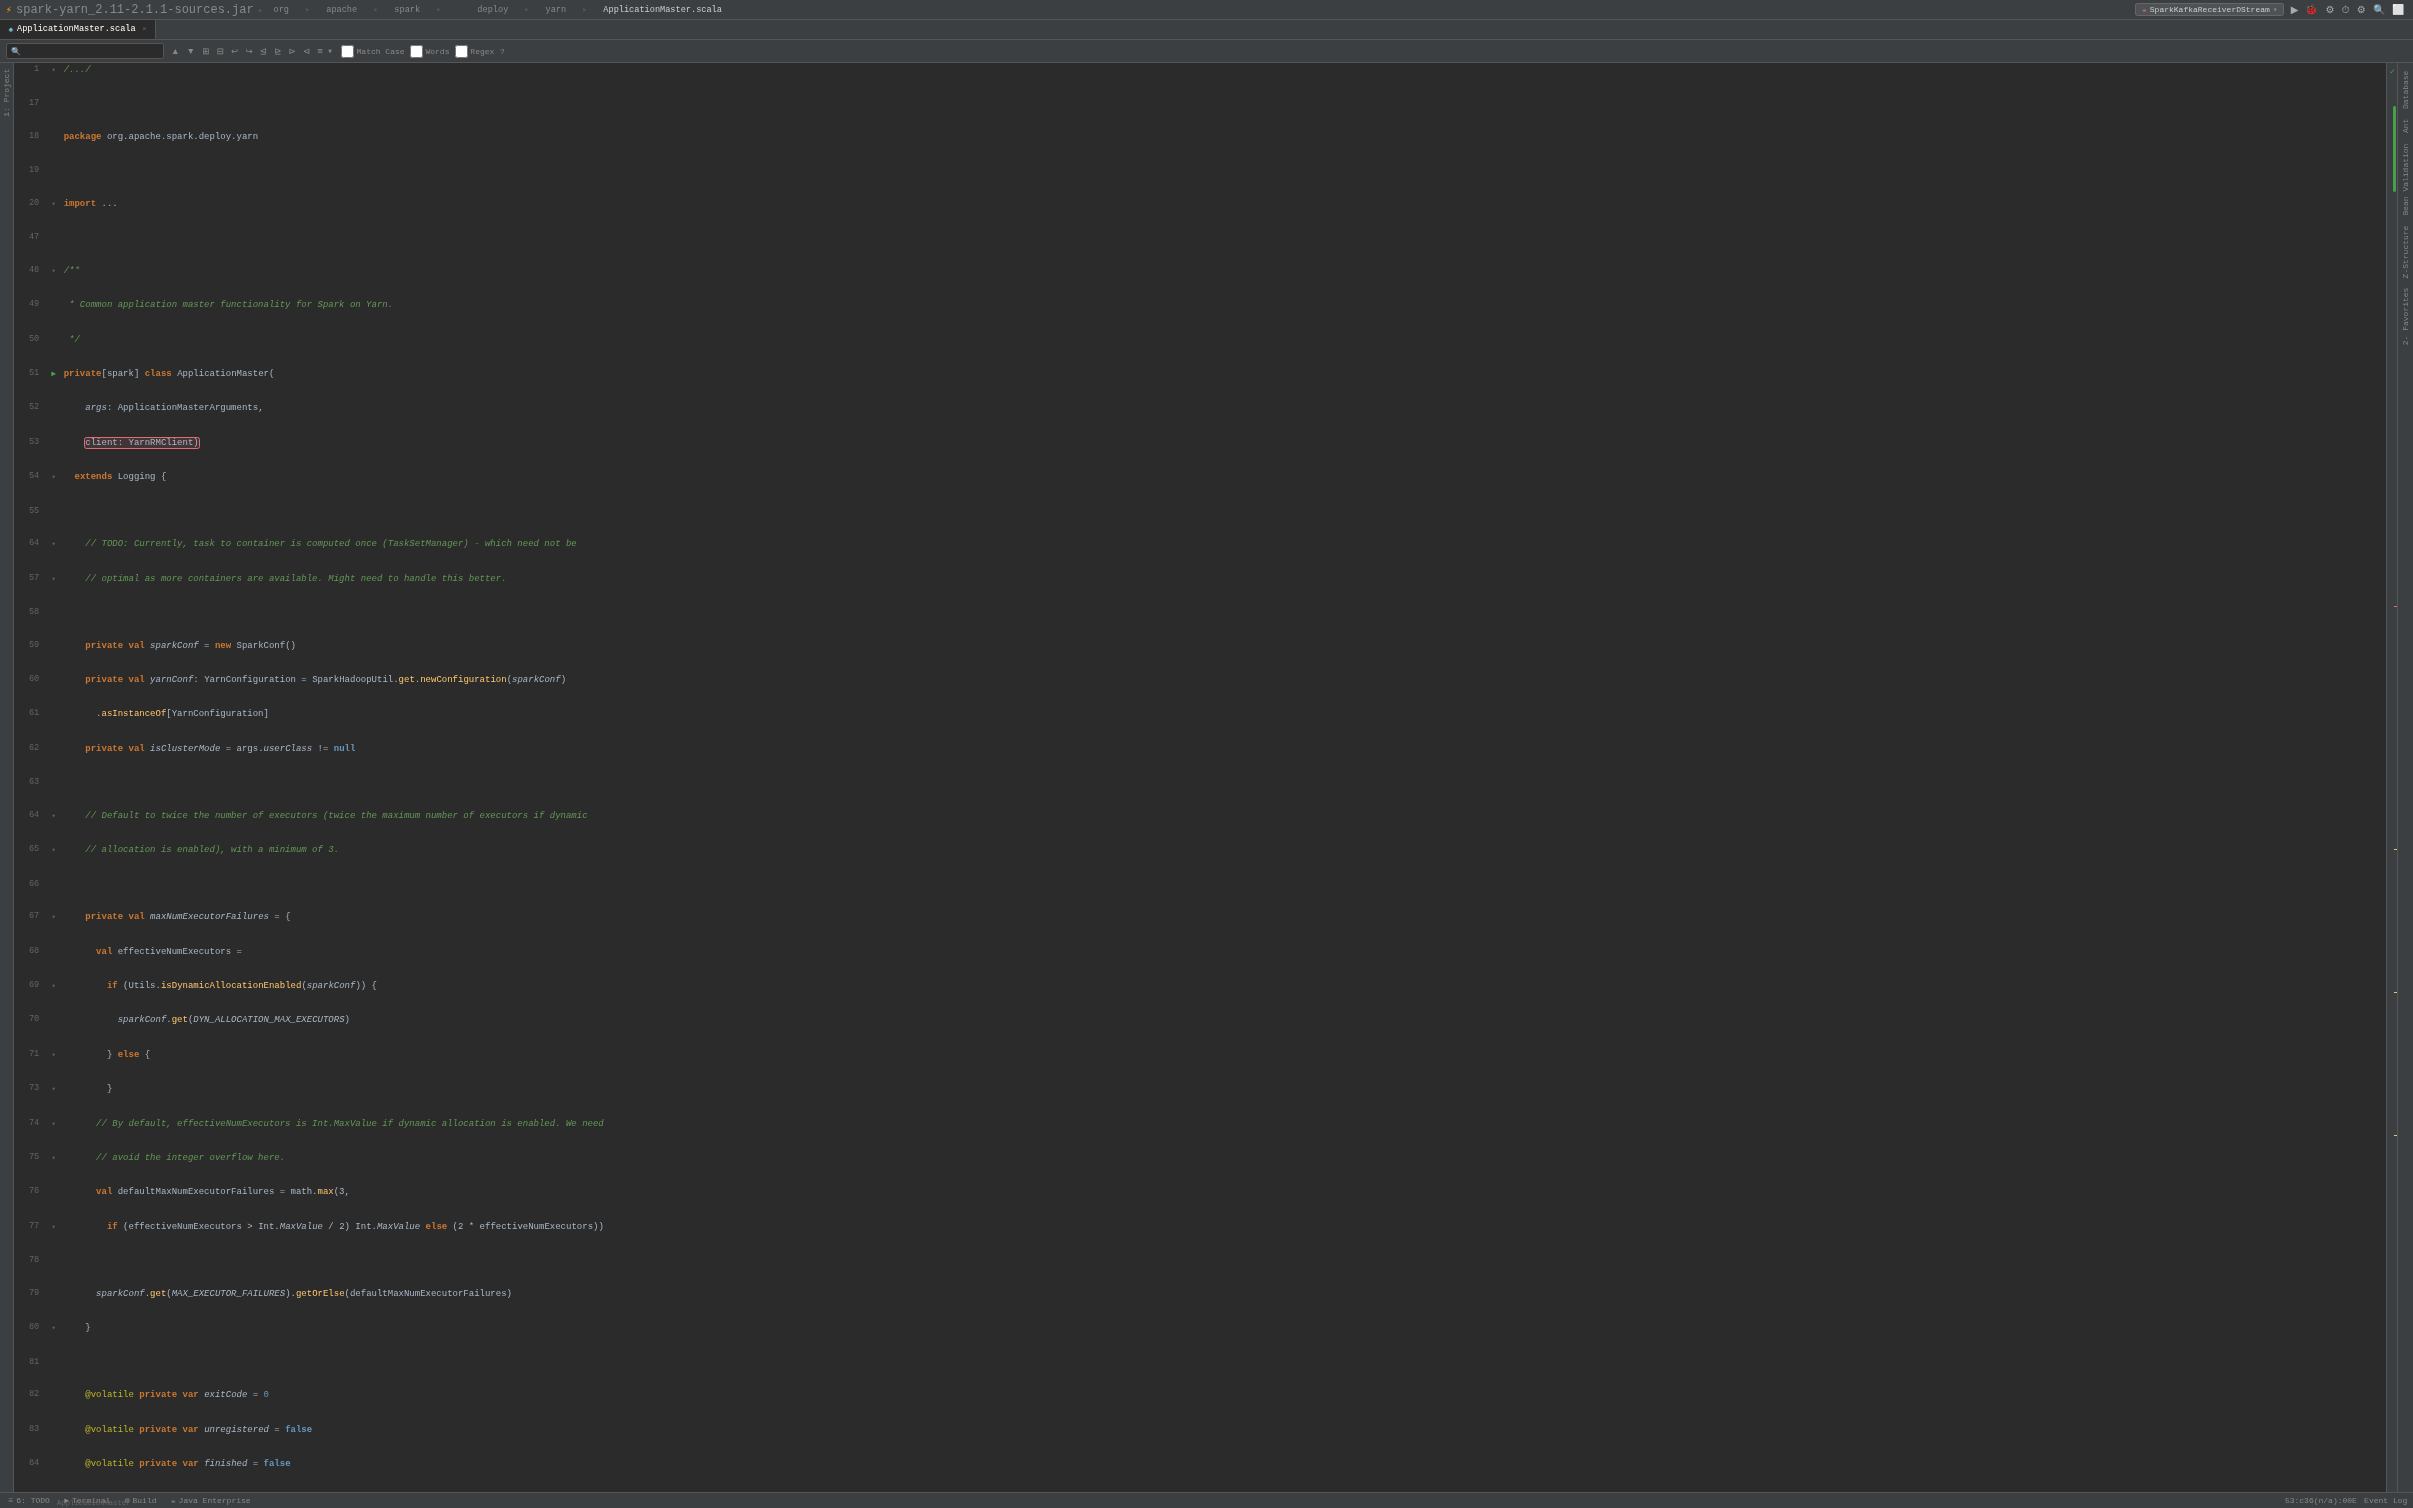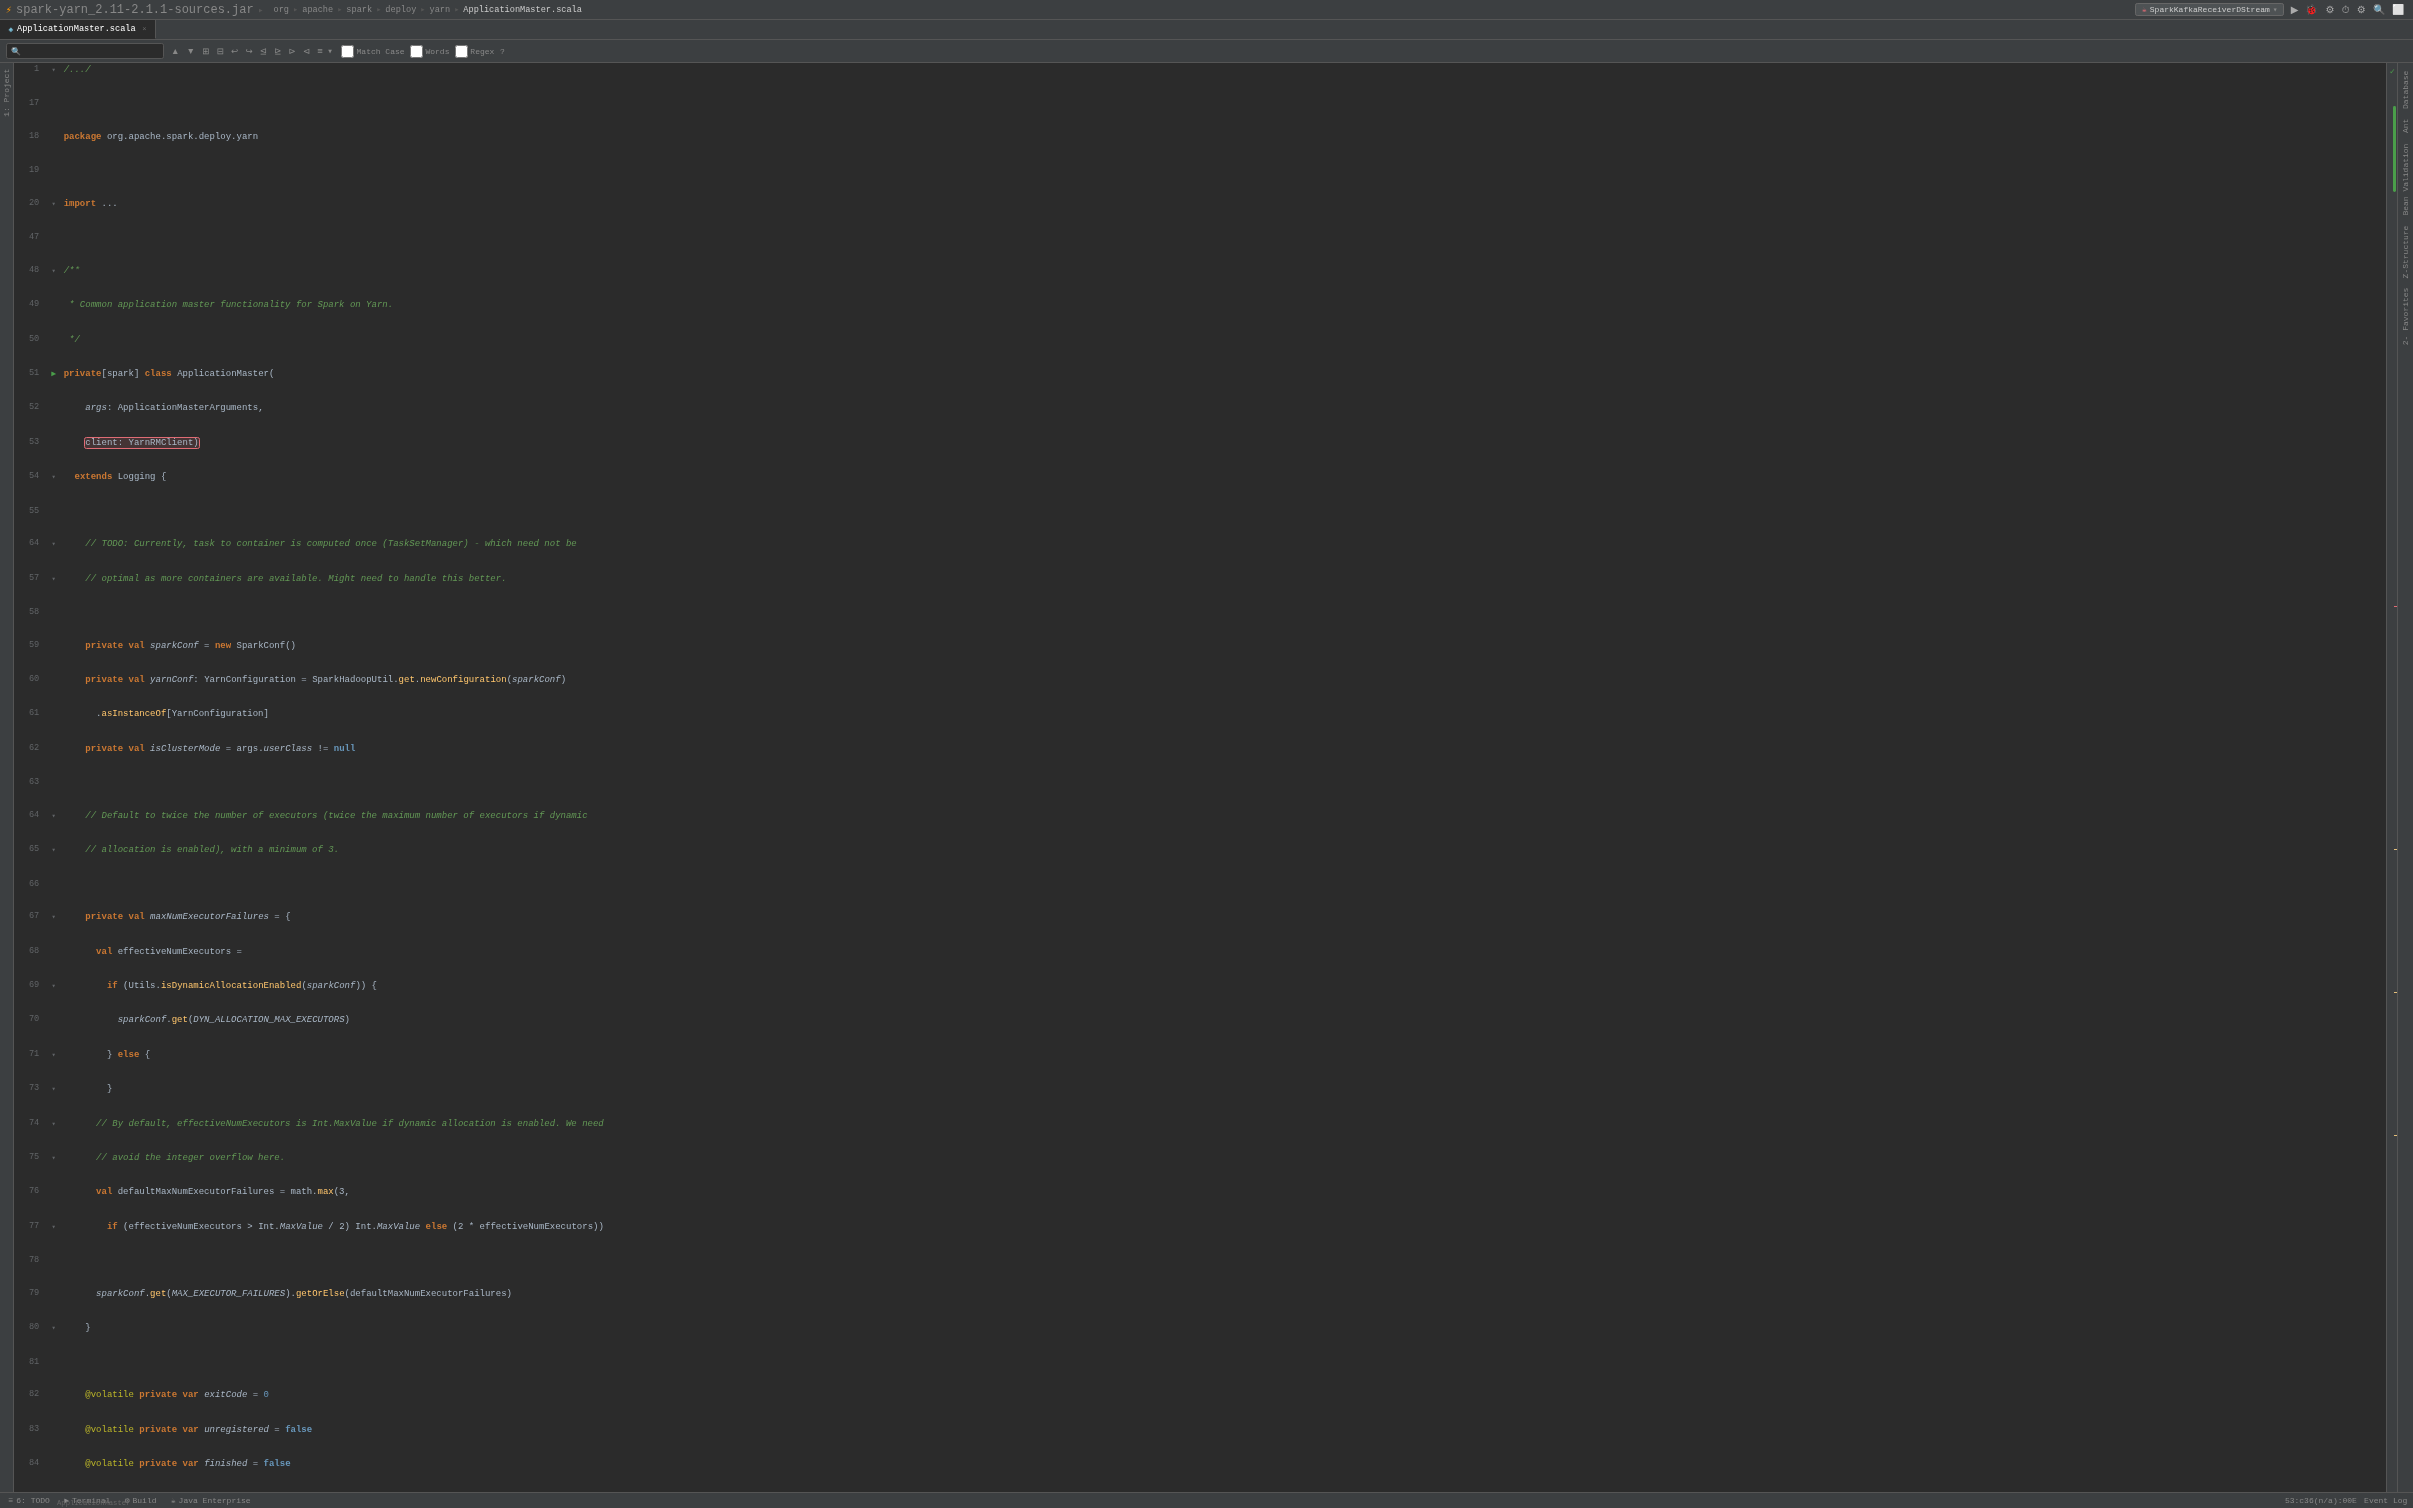--- a/index.html
+++ b/index.html
@@ -21,21 +21,21 @@
       display: flex;
       align-items: center;
       padding: 0 5.7px;
       gap: 4.3px;
       border-bottom: 0.7px solid #555;
       flex-shrink: 0;
     }
     .breadcrumb-nav {
       display: flex;
       align-items: center;
-      gap: 4px;
+      gap: 16px;
       font-size: 8.6px;
       color: #888;
       margin-left: 5.7px;
     }
     .breadcrumb-sep { color: #555; }
     .title-right {
       margin-left: auto;
       display: flex;
       align-items: center;
       gap: 4.3px;
@@ -328,21 +328,21 @@
   <span style="color:#f90; font-size:10px;">⚡</span>
   <span style="font-size:12px; color:#888;">spark-yarn_2.11-2.1.1-sources.jar</span>
   <span style="color:#555;">▸</span>
   <div class="breadcrumb-nav">
     <span style="color:#888;">org</span>
     <span class="breadcrumb-sep">▸</span>
     <span style="color:#888;">apache</span>
     <span class="breadcrumb-sep">▸</span>
     <span style="color:#888;">spark</span>
     <span class="breadcrumb-sep">▸</span>
-    <span style="color:#888;">deploy</span>
+    <span style="color:#888;margin-left:20px;">deploy</span>
     <span class="breadcrumb-sep">▸</span>
     <span style="color:#888;">yarn</span>
     <span class="breadcrumb-sep">▸</span>
     <span style="color:#ccc;">ApplicationMaster.scala</span>
   </div>
   <div class="title-right">
     <div class="run-config">
       <span style="color:#e06c75;">☕</span>
       <span>SparkKafkaReceiverDStream</span>
       <span style="color:#888;">▾</span>

